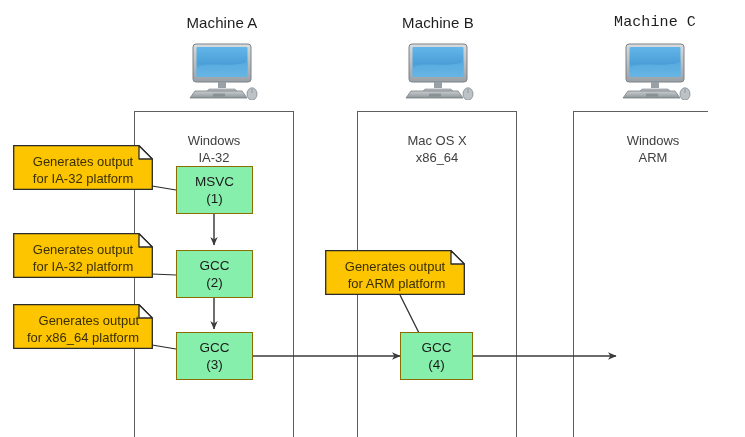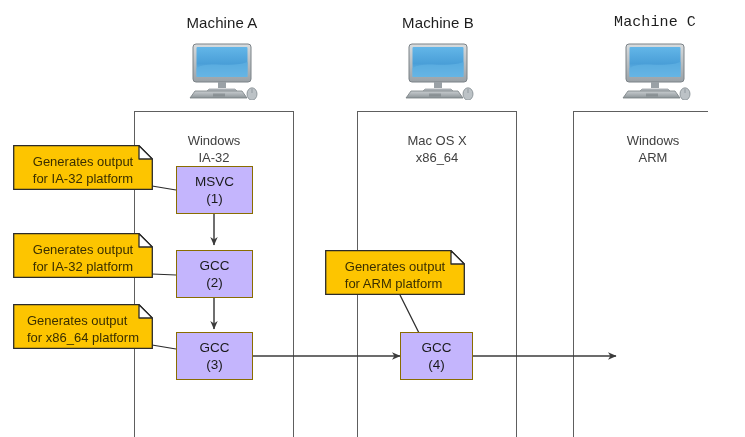--- a/index.html
+++ b/index.html
@@ -51,21 +51,21 @@
     font-size: 13px;
     line-height: 17px;
     color: #404040;
     top: 20px;
     white-space: pre-line;
   }
 
   
   .node {
     position: absolute;
-    background: #c4b5fd;
+    background: #86efac;
     border: 1.3px solid #8a6d00;
     box-sizing: border-box;
     display: flex;
     flex-direction: column;
     align-items: center;
     justify-content: center;
     font-size: 13.5px;
     line-height: 17px;
     color: #1a1a1a;
     text-align: center;
@@ -81,21 +81,21 @@
     color: #3a2f00;
   }
   .note .note-shape { position: absolute; inset: 0; }
   .note .note-text {
     position: absolute;
     inset: 0;
     display: flex;
     flex-direction: column;
     align-items: center;
     justify-content: center;
-    text-align: left;
+    text-align: right;
     white-space: pre-line;
     padding-top: 4px;
     color: #3a2f00;
   }
 
   
   #wires {
     position: absolute;
     left: 0; top: 0;
     width: 745px; height: 437px;

